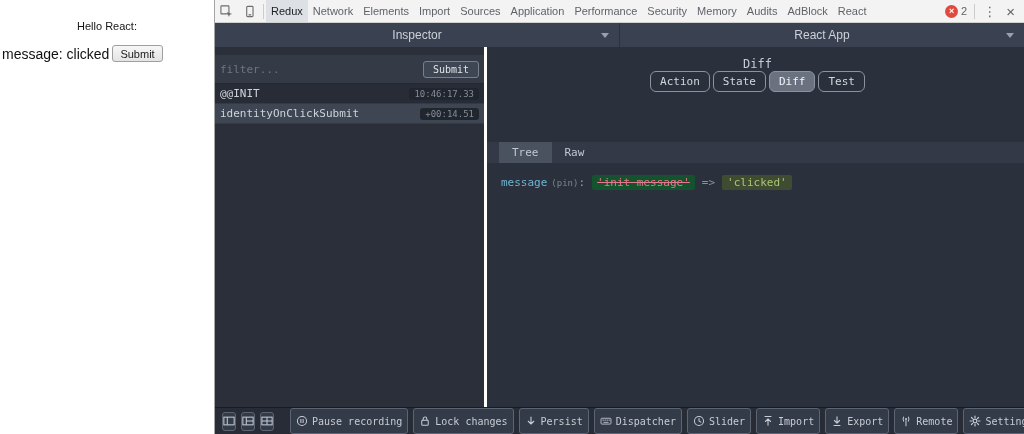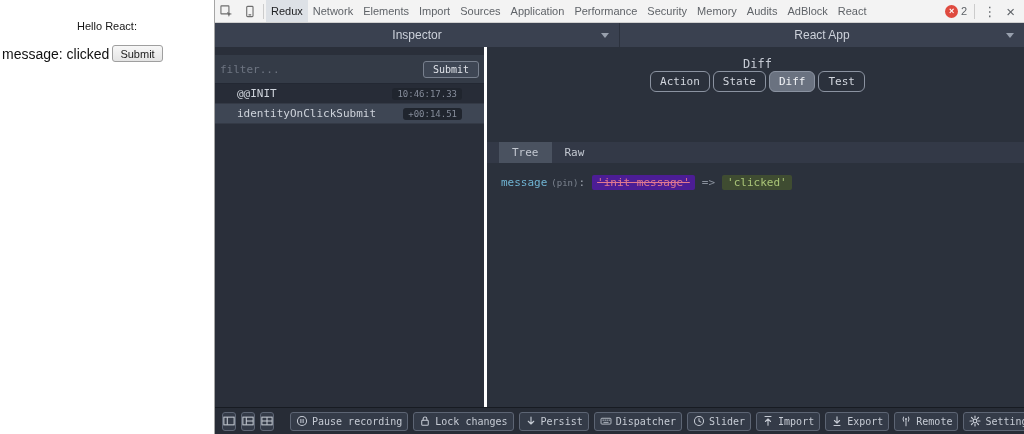--- a/index.html
+++ b/index.html
@@ -49,48 +49,48 @@
   .left-panel { width:272px; flex-shrink:0; border-right:3px solid #ffffff; display:flex;
     flex-direction:column; background:#2a2f3a; padding-top:8px; }
   .filter-row { height:29px; flex-shrink:0; display:flex; align-items:center; gap:6px; padding:0 5px;
     background:#343b47; border-bottom:1px solid #232833; }
   .filter-input { flex:1; min-width:0; background:transparent; border:0; outline:none; color:#aeb4bf;
     font:11px "DejaVu Sans Mono", monospace; }
   .filter-input::placeholder { color:#6e7582; }
   .commit-btn { font:10px "DejaVu Sans Mono", monospace; color:#e0e3e9; background:#3e4654;
     border:1px solid #78808e; border-radius:3px; padding:2px 9px; white-space:nowrap; }
   .action-row { height:20px; flex-shrink:0; display:flex; align-items:center; justify-content:space-between;
-    padding:0 22px; border-bottom:1px solid #343a46; color:#ced3db; font-size:11px; background:#272c37; }
+    padding:0 5px; border-bottom:1px solid #343a46; color:#ced3db; font-size:11px; background:#272c37; }
   .action-row.selected { background:#3e4654; }
   .time-chip { background:#20252e; color:#858c9a; font-size:9px; padding:1px 5px; border-radius:3px; }
 
   .right-panel { flex:1; min-width:0; display:flex; flex-direction:column; background:#2b313c; }
   .panel-header { display:flex; align-items:center; justify-content:space-between;
     padding:10px 10px 8px 14px;flex-direction:column; }
   .panel-title { color:#c6cbd4; font-size:12px; }
   .btn-group { display:flex; gap:3px; }
   .seg-btn { font:11px "DejaVu Sans Mono", monospace; color:#d3d7df; background:transparent;
     border:1px solid #8b93a1; border-radius:6px; padding:3px 9px; }
   .seg-btn.selected { background:#6a7280; color:#f2f4f7; }
   .tab-row { display:flex; background:#333947; padding-left:12px; flex-shrink:0;margin-top:42px; }
   .sub-tab { padding:4px 13px; font-size:11px; color:#c2c7d0; }
   .sub-tab.selected { background:#4a5260; }
   .diff-content { padding:12px 14px; font-size:11px; display:flex; align-items:center; }
   .diff-key { color:#6fb3d2; }
   .diff-pin { color:#7d8490; font-size:9px; margin-left:4px; }
   .diff-colon { color:#9aa0ab; margin:0 7px 0 0; }
-  .diff-removed { background:#4c1d95; color:#e2798f; text-decoration:line-through;
+  .diff-removed { background:#14532d; color:#e2798f; text-decoration:line-through;
     padding:1px 5px; border-radius:2px; }
   .diff-arrow { color:#8a919d; margin:0 7px; }
   .diff-added { background:#3f4c31; color:#aac578; padding:1px 5px; border-radius:2px; }
 
   
   .bottom-bar { height:27px; flex-shrink:0; background:#272c36; border-top:1px solid #171b22;
     display:flex; align-items:center; padding:0 7px; gap:5px; font-family:"DejaVu Sans Mono", monospace; }
-  .bb-btn { height:19px; display:flex; align-items:center; gap:4px; padding:5px 5px;
+  .bb-btn { height:19px; display:flex; align-items:center; gap:4px; padding:12px 5px;
     background:#343b48; border:1px solid #5d6574; border-radius:3px; color:#c6cbd4;
     font:10px "DejaVu Sans Mono", monospace; white-space:nowrap; }
   .bb-icon-btn { width:24px; justify-content:center; padding:0; }
   .bb-btn svg, .dt-iconbtn svg { display:block; }
   .sp { width:6px; flex-shrink:0; }
 </style>
 </head>
 <body>
 
 <div class="screen">

